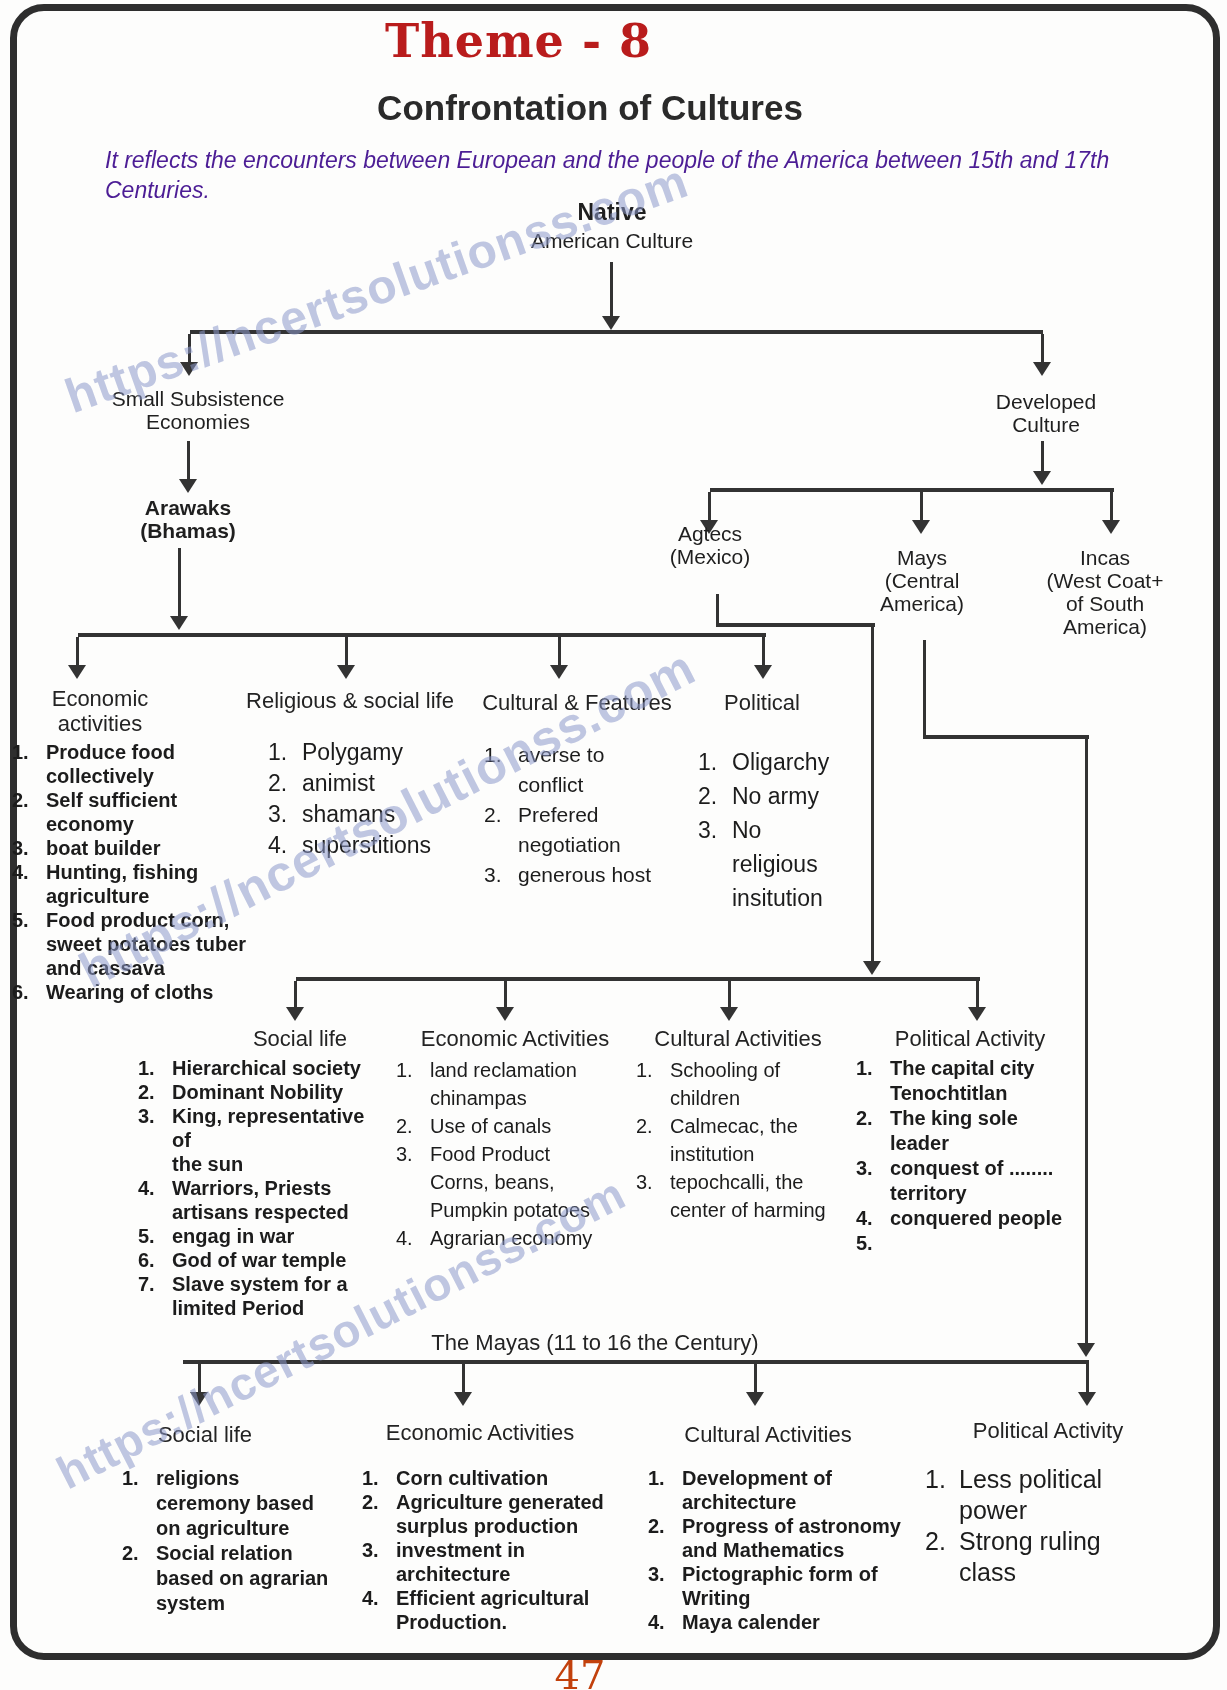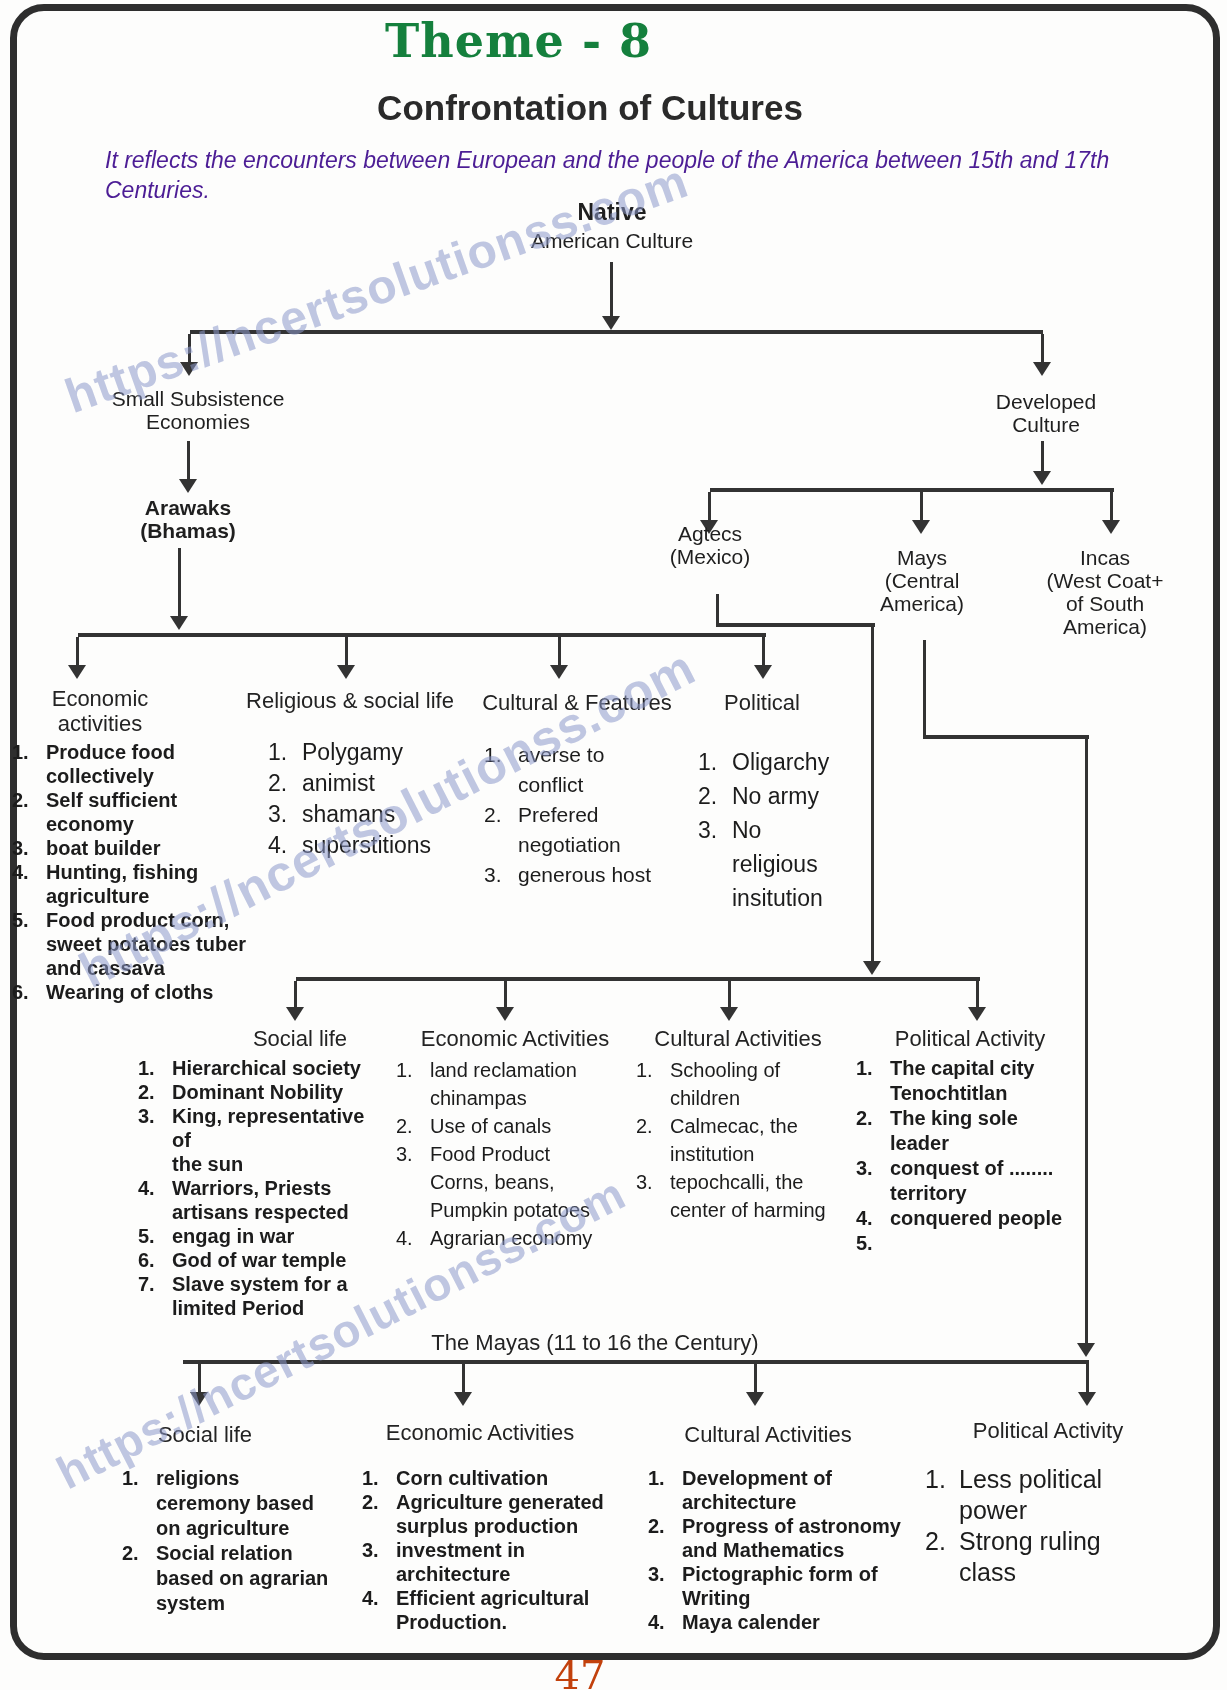--- a/index.html
+++ b/index.html
@@ -1,21 +1,21 @@
 <!DOCTYPE html>
 <html><head>
 <meta charset="utf-8">
 <style>
   html,body{margin:0;padding:0;background:#fff;}
   #page{position:relative;width:1227px;height:1690px;background:#fdfdfc;overflow:hidden;
         font-family:"Liberation Sans", sans-serif;color:#1c1c1c;}
   .border-frame{position:absolute;left:10px;top:4px;width:1196px;height:1642px;
         border:7px solid #2e2e2e;border-radius:34px;background:transparent;}
   .title{position:absolute;left:0;width:1037px;text-align:center;font-family:"DejaVu Serif", serif;
-        font-weight:bold;font-size:46px;letter-spacing:1px;color:#15803d;}
+        font-weight:bold;font-size:46px;letter-spacing:1px;color:#b91c1c;}
   .subtitle{position:absolute;left:0;width:1180px;text-align:center;font-weight:bold;
         font-size:35px;color:#2a2a2a;}
   .intro{position:absolute;font-size:23px;line-height:30px;color:#4c1d95;font-style:italic;}
   .node{position:absolute;transform:translateX(-50%);text-align:center;white-space:pre-line;
         font-size:21px;line-height:23px;color:#1f1f1f;}
   .node.b{font-weight:bold;font-size:23px;}
   .hdr{position:absolute;transform:translateX(-50%);text-align:center;white-space:pre-line;
         font-size:22px;line-height:25px;color:#232323;}
   .hl{position:absolute;background:#333;height:4px;}
   .vl{position:absolute;background:#333;width:3px;}

